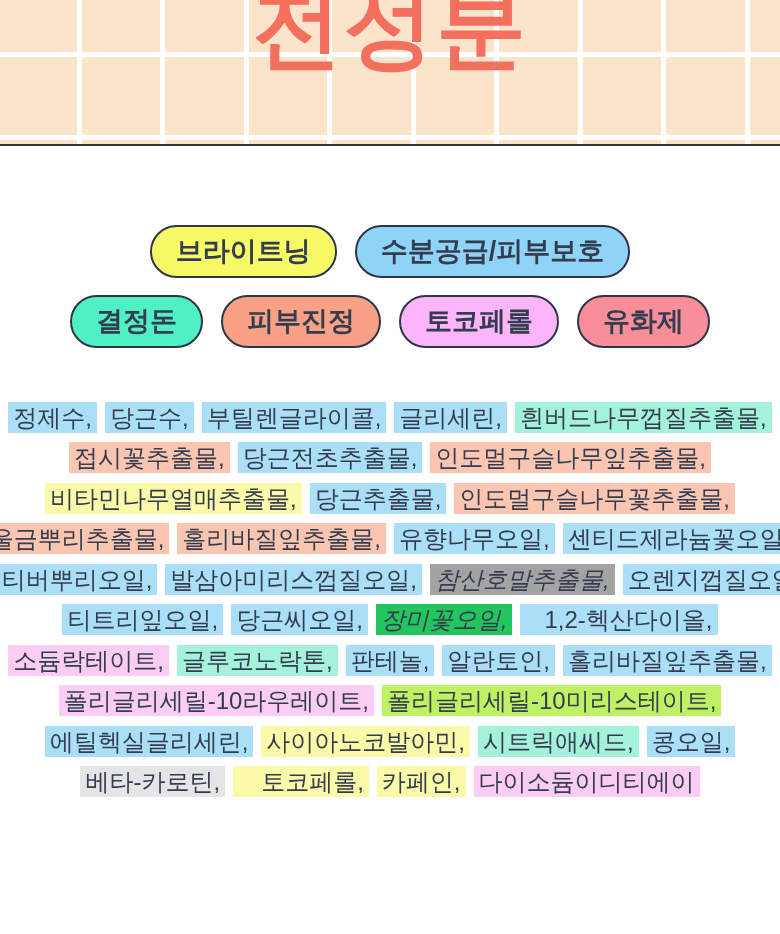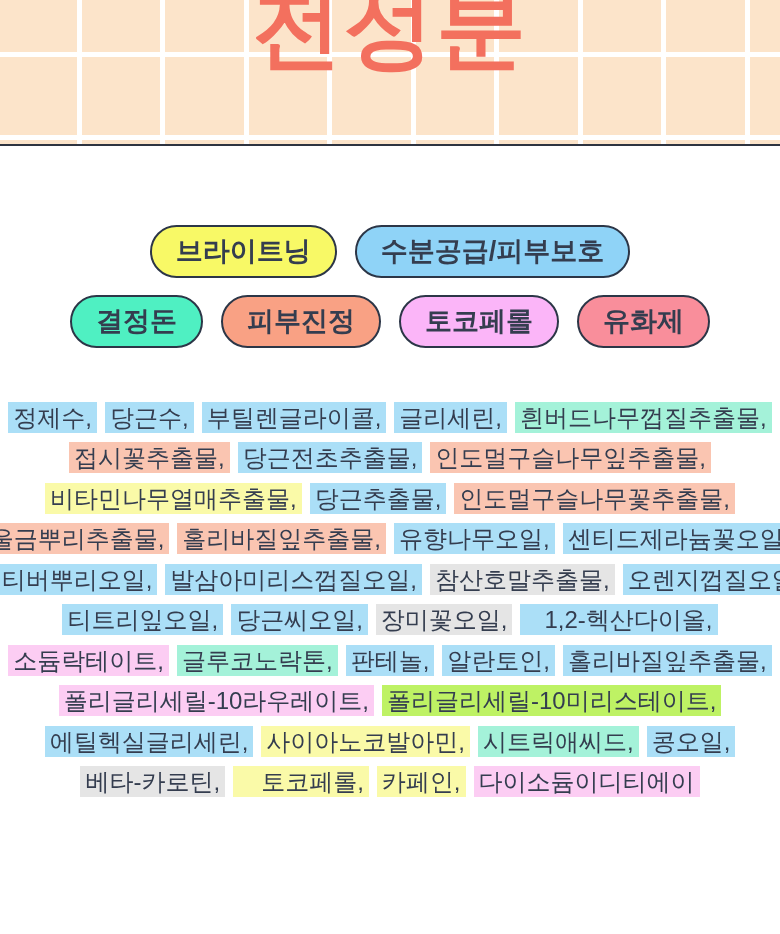--- a/index.html
+++ b/index.html
@@ -83,27 +83,27 @@
         </div>
         <div class="ing-line">
           <span class="chip" style="background: rgb(250, 197, 177);">울금뿌리추출물,</span>
           <span class="chip" style="background: rgb(250, 197, 177);">홀리바질잎추출물,</span>
           <span class="chip" style="background: rgb(171, 223, 247);">유향나무오일,</span>
           <span class="chip" style="background: rgb(171, 223, 247);">센티드제라늄꽃오일,</span>
         </div>
         <div class="ing-line">
           <span class="chip" style="background: rgb(171, 223, 247);">베티버뿌리오일,</span>
           <span class="chip" style="background: rgb(171, 223, 247);">발삼아미리스껍질오일,</span>
-          <span class="chip" style="background: #e5e5e5;">참산호말추출물,</span>
+          <span class="chip" style="background: #a3a3a3; font-style: italic;">참산호말추출물,</span>
           <span class="chip" style="background: rgb(171, 223, 247);">오렌지껍질오일,</span>
         </div>
         <div class="ing-line">
           <span class="chip" style="background: rgb(171, 223, 247);">티트리잎오일,</span>
           <span class="chip" style="background: rgb(171, 223, 247);">당근씨오일,</span>
-          <span class="chip" style="background: #e5e5e5;">장미꽃오일,</span>
+          <span class="chip" style="background: #22c55e; font-style: italic;">장미꽃오일,</span>
           <span class="chip" style="background: rgb(171, 223, 247); padding-left: 24px;">1,2-헥산다이올,</span>
         </div>
         <div class="ing-line">
           <span class="chip" style="background: rgb(252, 205, 243);">소듐락테이트,</span>
           <span class="chip" style="background: rgb(164, 242, 217);">글루코노락톤,</span>
           <span class="chip" style="background: rgb(171, 223, 247);">판테놀,</span>
           <span class="chip" style="background: rgb(171, 223, 247);">알란토인,</span>
           <span class="chip" style="background: rgb(171, 223, 247);">홀리바질잎추출물,</span>
         </div>
         <div class="ing-line">

